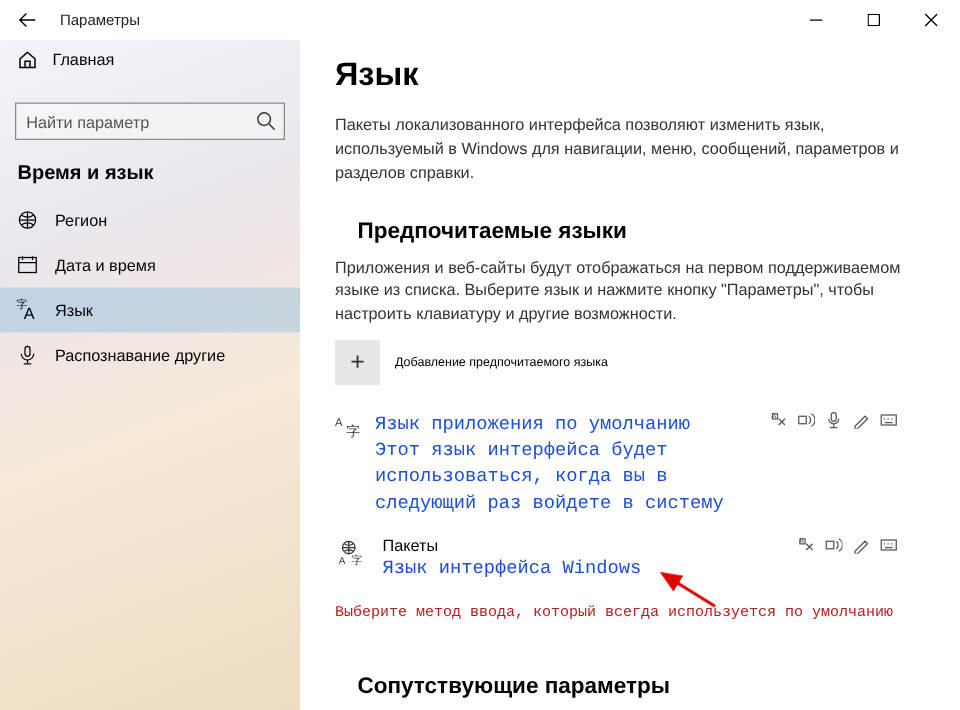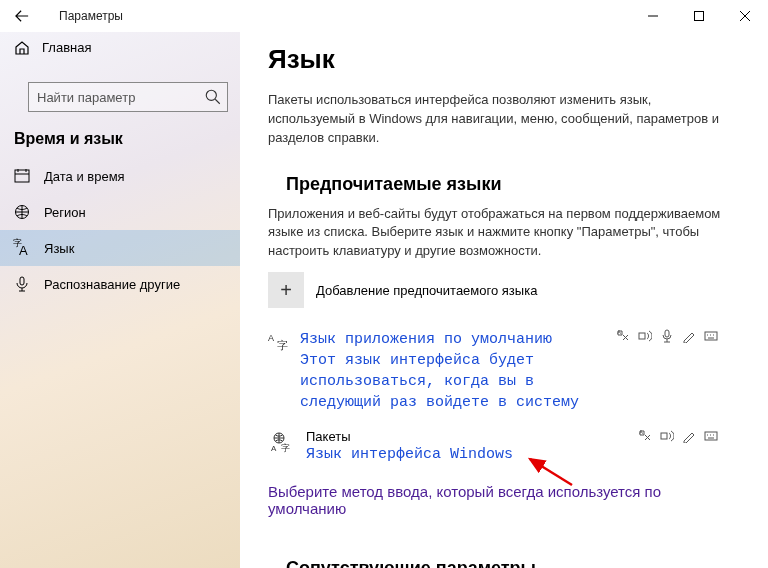--- a/index.html
+++ b/index.html
@@ -1,61 +1,61 @@
 <!DOCTYPE html>
 <html><head>
 <meta charset="utf-8">
 <style>
   * { box-sizing: border-box; margin: 0; padding: 0; font-family: "Segoe UI", Arial, sans-serif; }
   body { width: 768px; height: 568px; background: #fff; overflow: hidden; position: relative; }
 
   
-  .titlebar { height: 32px; display: flex; align-items: center; position: relative; gap: 11px; }
+  .titlebar { height: 32px; display: flex; align-items: center; position: relative; }
   .back-btn { width: 44px; height: 32px; display: flex; align-items: center; justify-content: center; cursor: pointer; }
   .back-btn svg { width: 14px; height: 14px; }
   .title-text { font-size: 12px; color: #222; padding-left: 4px; }
   .caption { position: absolute; right: 0; top: 0; display: flex; }
   .cap-btn { width: 46px; height: 32px; display: flex; align-items: center; justify-content: center; cursor: pointer; }
 
   
   .layout { display: flex; height: calc(568px - 32px); }
   .sidebar { width: 240px; background: linear-gradient(160deg, #f4f3f9 0%, #ece6ed 30%, #f6e9d8 58%, #ecdcc0 100%); padding-top: 8px; }
   .content { flex: 1; padding: 12px 44px 0 28px; overflow-y: auto; }
 
   
   .home-row { display: flex; align-items: flex-start; height: 36px; padding-left: 14px; cursor: pointer; font-size: 13px; }
   .home-row svg { width: 16px; height: 16px; margin-right: 12px; stroke:#000; stroke-width:1.2; }
-  .search-wrap { margin: 6px 12px 10px 28px; position: relative; }
+  .search-wrap { margin: 6px 12px 10px 12px; position: relative; }
   .search-input { width: 100%; height: 30px; border: 1px solid #888; background: rgba(255,255,255,0.35); padding: 0 30px 0 8px; font-size: 13px; outline: none; }
   .search-input::placeholder { color: #555; }
   .search-icon { position: absolute; right: 6px; top: 6px; width: 18px; height: 18px; }
   .group-header { font-size: 16px; font-weight: 600; padding: 8px 14px 10px 14px; }
 
   .nav-item { display: flex; align-items: center; height: 36px; padding-left: 14px; cursor: pointer; font-size: 13px; position: relative; }
   .nav-item.active { background: rgba(0, 120, 215, 0.18); }
   .nav-item svg, .nav-item .nicon { width: 16px; height: 16px; margin-right: 14px; flex: 0 0 16px; }
 
   
   h1 { font-size: 26px; font-weight: 600; margin-bottom: 16px; }
   .body-text { font-size: 13px; color: #333; line-height: 1.45; }
   h2 { font-size: 18px; font-weight: 600; margin-top: 26px; margin-bottom: 10px; margin-left: 18px; }
 
   .add-row { display: flex; align-items: center; height: 46px; cursor: pointer; margin-top: 6px; }
   .add-box { width: 36px; height: 36px; background: #e6e6e6; display: flex; align-items: center; justify-content: center; font-size: 20px; color: #333; margin-right: 12px; }
-  .add-label { font-size: 13px; }
+  .add-label { font-size: 10px; }
 
   .lang-card { margin-top: 16px; position: relative; padding-right: 120px; }
   .lang-row { display: flex; align-items: flex-start; }
   .lang-icon { width: 28px; margin-right: 10px; padding-top: 2px; display:flex; justify-content:center; }
   .lang-name { font-size: 13px; }
   .lang-sub { font-size: 15px; color: #1d4ed8; line-height: 1.4; font-family: Liberation Mono, monospace; }
   .lang-badges { position: absolute; right: 6px; top: 0; display: flex; gap: 8px; }
   .lang-badges svg { width: 14px; height: 14px; }
 
-  .link-line { color: #4c1d95; font-size: 15px; margin-top: 18px; cursor: pointer; display: inline-block; }
+  .link-line { color: #b91c1c; font-size: 12px; margin-top: 18px; cursor: pointer; display: inline-block; font-family: Liberation Mono, monospace; }
 
   
   .arrow { position: absolute; left: 524px; top: 453px; pointer-events: none; }
 
 </style>
 </head>
 <body>
 
 <div class="titlebar">
   <div class="back-btn">
@@ -96,51 +96,51 @@
       <input class="search-input" placeholder="Найти параметр" style="">
       <svg class="search-icon" viewBox="0 0 16 16">
           <circle cx="6.5" cy="6.5" r="4.5" stroke="#333" fill="none"></circle>
           <path d="M10 10 L14 14" stroke="#333"></path>
         </svg>
     </div>
     <div class="group-header">Время и язык</div>
 
     <div class="nav-item">
       <svg viewBox="0 0 16 16" fill="none" stroke="#000">
+          <circle cx="8" cy="8" r="6.5"></circle>
+          <path d="M1.5 8 H14.5 M8 1.5 V14.5 M3 4 C6 6 10 6 13 4 M3 12 C6 10 10 10 13 12"></path>
+        </svg>
+      <span>Регион</span>
+    </div>
+    <div class="nav-item">
+      <svg viewBox="0 0 16 16" fill="none" stroke="#000">
           <rect x="1" y="2" width="14" height="12"></rect>
           <path d="M1 6 H15 M4 1 v3 M12 1 v3"></path>
         </svg>
       <span>Дата и время</span>
-    </div>
-    <div class="nav-item">
-      <svg viewBox="0 0 16 16" fill="none" stroke="#000">
-          <circle cx="8" cy="8" r="6.5"></circle>
-          <path d="M1.5 8 H14.5 M8 1.5 V14.5 M3 4 C6 6 10 6 13 4 M3 12 C6 10 10 10 13 12"></path>
-        </svg>
-      <span>Регион</span>
     </div>
     <div class="nav-item active">
       <span class="nicon" style="font-size:13px;position:relative;">
           <span style="position:absolute;left:-1px;top:-3px;font-size:9px">字</span>
           <span style="position:absolute;left:5px;top:3px;">A</span>
         </span>
       <span>Язык</span>
     </div>
     <div class="nav-item">
       <svg viewBox="0 0 16 16" fill="none" stroke="#000">
           <rect x="6" y="1" width="4" height="8" rx="2"></rect>
           <path d="M3 7 a5 5 0 0 0 10 0 M8 12 V15 M5 15 H11"></path>
         </svg>
       <span>Распознавание другие</span>
     </div>
   </div>
 
   <div class="content">
     <h1>Язык</h1>
-    <div class="body-text">Пакеты использоваться интерфейса позволяют изменить язык, используемый в Windows для навигации, меню, сообщений, параметров и разделов справки.</div>
+    <div class="body-text">Пакеты локализованного интерфейса позволяют изменить язык, используемый в Windows для навигации, меню, сообщений, параметров и разделов справки.</div>
 
     <h2>Предпочитаемые языки</h2>
     <div class="body-text">Приложения и веб-сайты будут отображаться на первом поддерживаемом языке из списка. Выберите язык и нажмите кнопку "Параметры", чтобы настроить клавиатуру и другие возможности.</div>
 
     <div class="add-row">
       <div class="add-box">+</div>
       <div class="add-label">Добавление предпочитаемого языка</div>
     </div>
 
     

